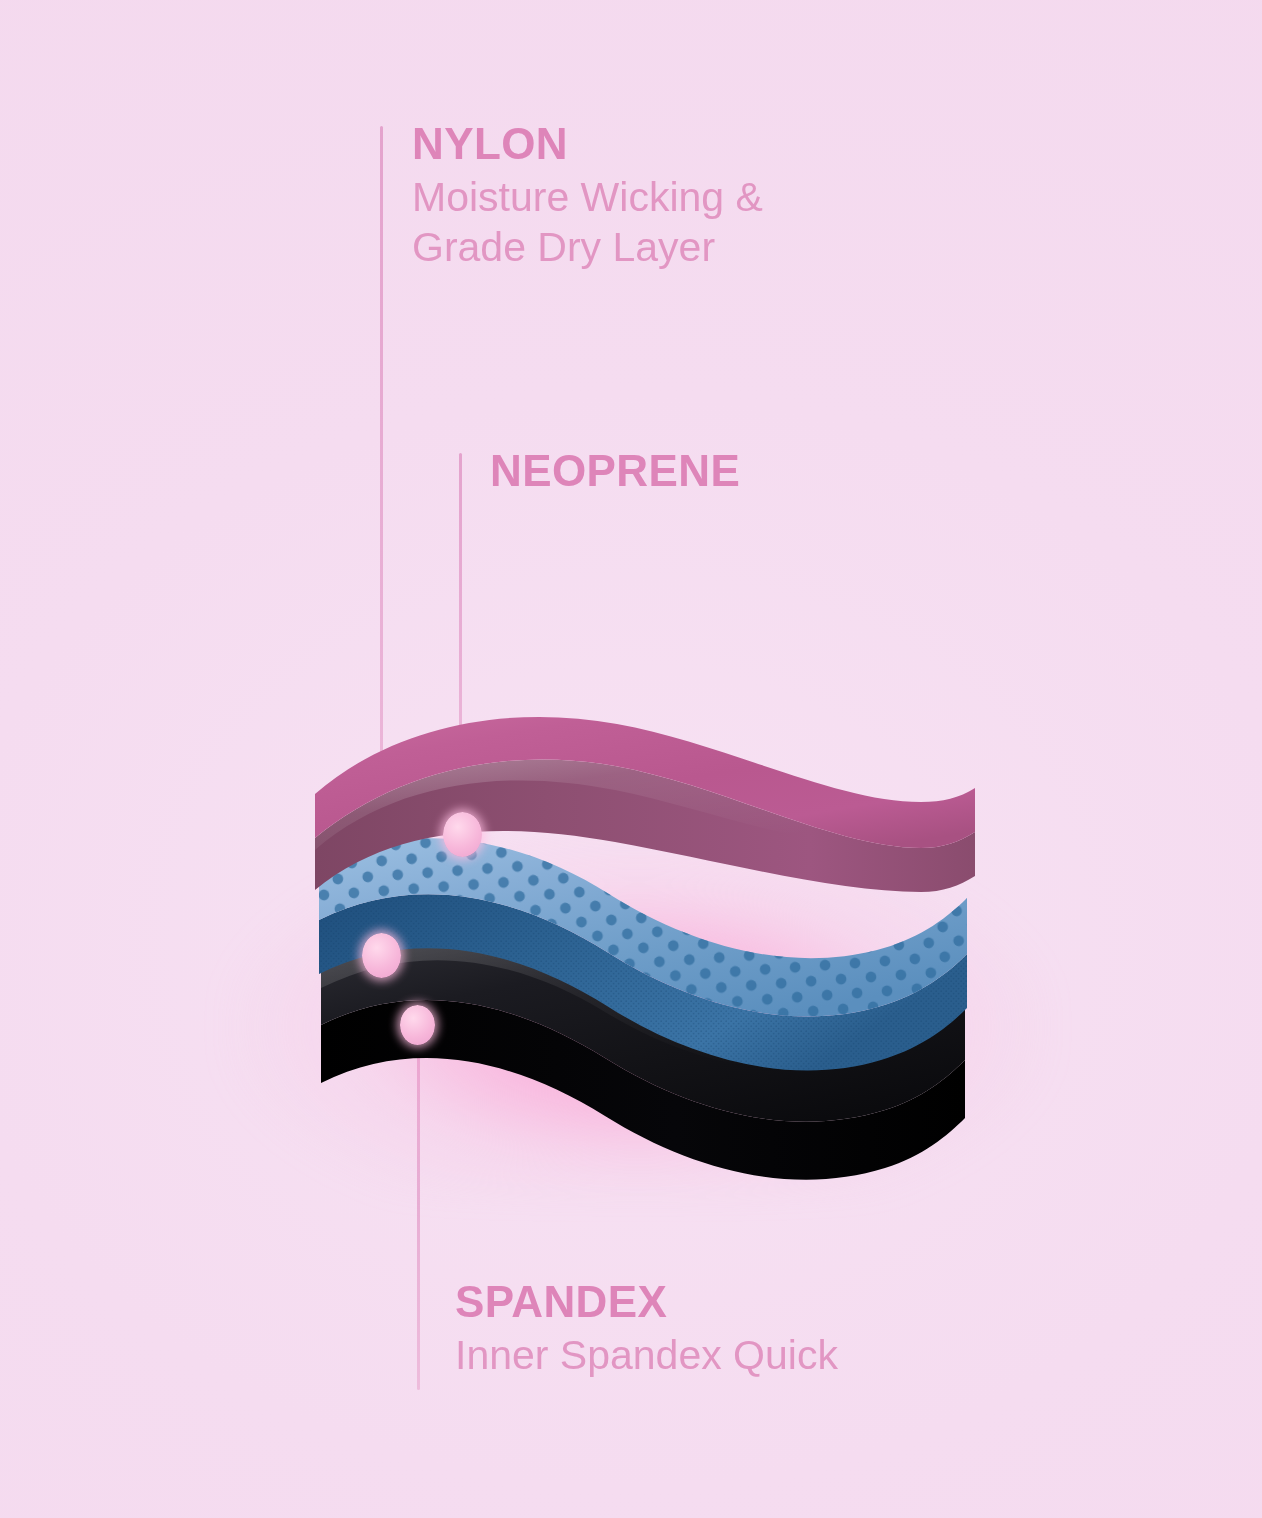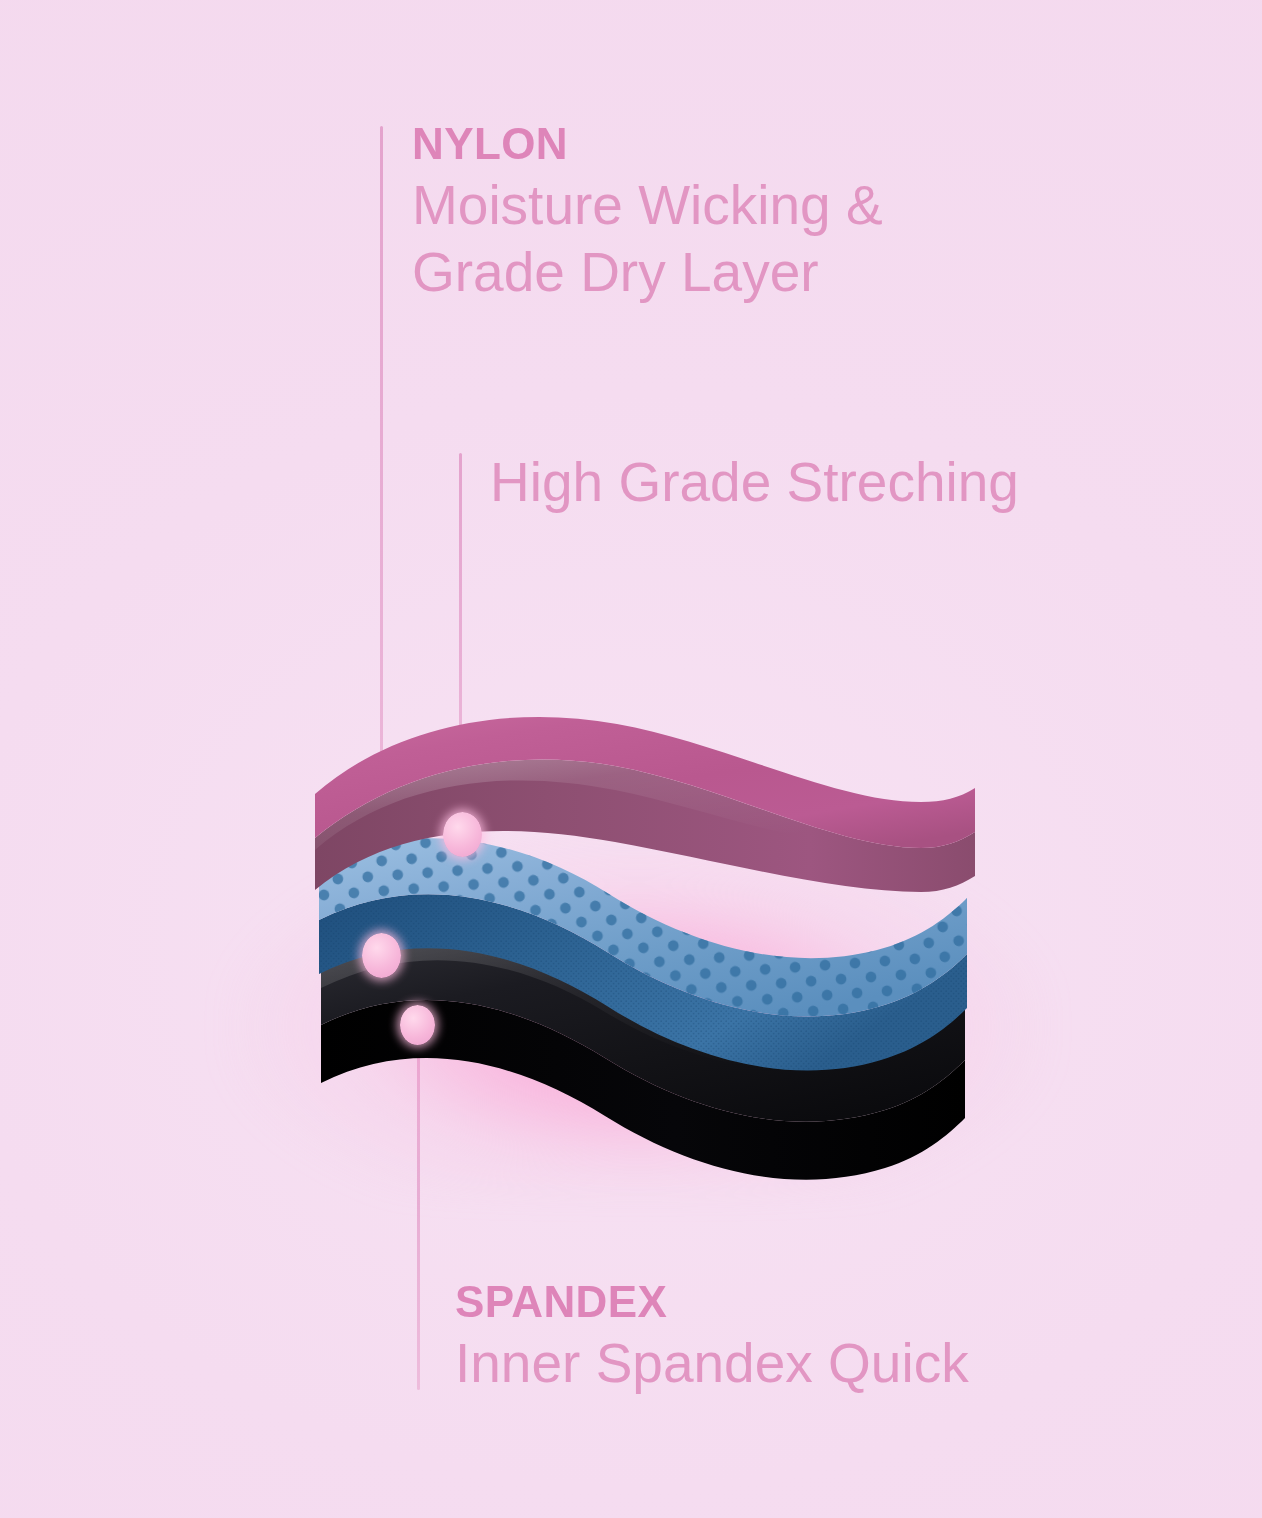--- a/index.html
+++ b/index.html
@@ -43,21 +43,21 @@
   .callout .heading {
     font-size: 44px;
     font-weight: 700;
     letter-spacing: 0.4px;
     color: #de85b9;
     line-height: 1.0;
     margin: 0 0 6px 0;
     white-space: nowrap;
   }
   .callout .desc {
-    font-size: 55px;
+    font-size: 41px;
     font-weight: 400;
     color: #e296c3;
     line-height: 1.22;
     margin: 0;
     white-space: nowrap;
   }
 
   
   #illustration {
     position: absolute;
@@ -96,21 +96,21 @@
   <div class="leader" style="left:459px; top:453px; height:390px;"></div>
   <div class="leader" style="left:417px; top:1028px; height:362px;"></div>
 
   <div class="callout" style="left:412px; top:122px;">
     <p class="heading">NYLON</p>
     <p class="desc">Moisture Wicking &amp;</p>
     <p class="desc">Grade Dry Layer</p>
   </div>
 
   <div class="callout" style="left:490px; top:449px;">
-    <p class="desc">High Grade Streching</p>
+    <p class="heading">NEOPRENE</p>
   </div>
 
   <div class="callout" style="left:455px; top:1280px;">
     <p class="heading">SPANDEX</p>
     <p class="desc">Inner Spandex Quick</p>
   </div>
 
   <div class="glow"></div>
 
   <div id="illustration">

